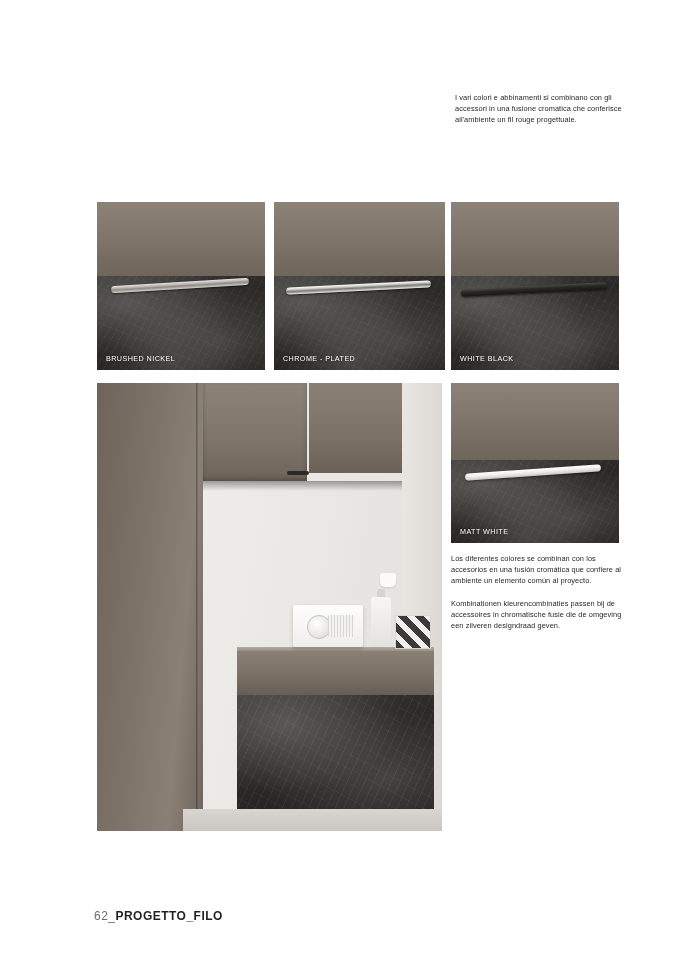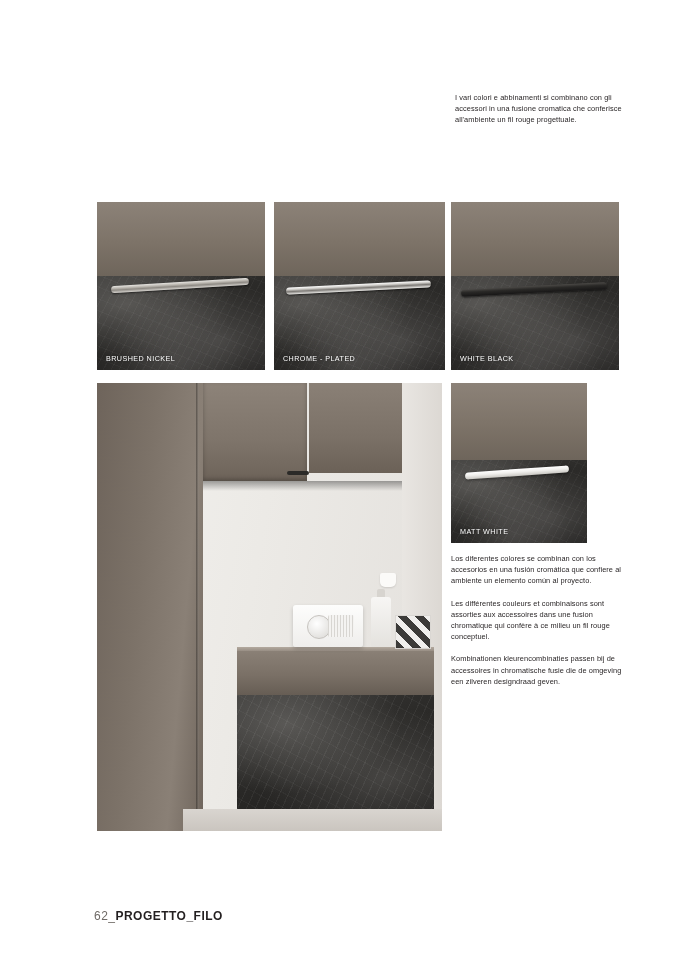--- a/index.html
+++ b/index.html
@@ -299,21 +299,21 @@
   </div>
 
   <div class="card" id="card-3" style="left:451px; top:202px; width:168px; height:168px;">
     <div class="panel-top"></div>
     <div class="shadow-line" style="top:44%;"></div>
     <div class="panel-stone"></div>
     <div class="handle black" style="left:10px; right:12px; top:84px; transform:rotate(-3deg);"></div>
     <div class="caption">WHITE BLACK</div>
   </div>
 
-  <div class="card" id="card-4" style="left:451px; top:383px; width:136px; height:160px;">
+  <div class="card" id="card-4" style="left:451px; top:383px; width:168px; height:160px;">
     <div class="panel-top" style="height:48%;"></div>
     <div class="shadow-line" style="top:48%;"></div>
     <div class="panel-stone" style="top:48%;"></div>
     <div class="handle white" style="left:14px; right:18px; top:86px; transform:rotate(-4deg);"></div>
     <div class="caption">MATT WHITE</div>
   </div>
 
   <div id="scene">
     <div class="sc-wall"></div>
     <div class="sc-wall-left"></div>
@@ -333,21 +333,20 @@
     <div class="sc-tray"></div>
     <div class="sc-radio">
       <div class="sc-radio-dial"></div>
       <div class="sc-radio-grill"></div>
     </div>
     <div class="sc-floor"></div>
   </div>
 
   <div class="langs">
     <p>Los diferentes colores se combinan con los accesorios en una fusión cromática que confiere al ambiente un elemento común al proyecto.</p>
-    <p>Les différentes couleurs et combinaisons sont assorties aux accessoires dans une fusion chromatique qui confère à ce milieu un fil rouge conceptuel.</p>
     <p>Kombinationen kleurencombinaties passen bij de accessoires in chromatische fusie die de omgeving een zilveren designdraad geven.</p>
   </div>
 
   <div class="footer">
     <span class="num">62_</span><span class="title">PROGETTO_FILO</span>
   </div>
 
 </div>
 
 </body></html>

